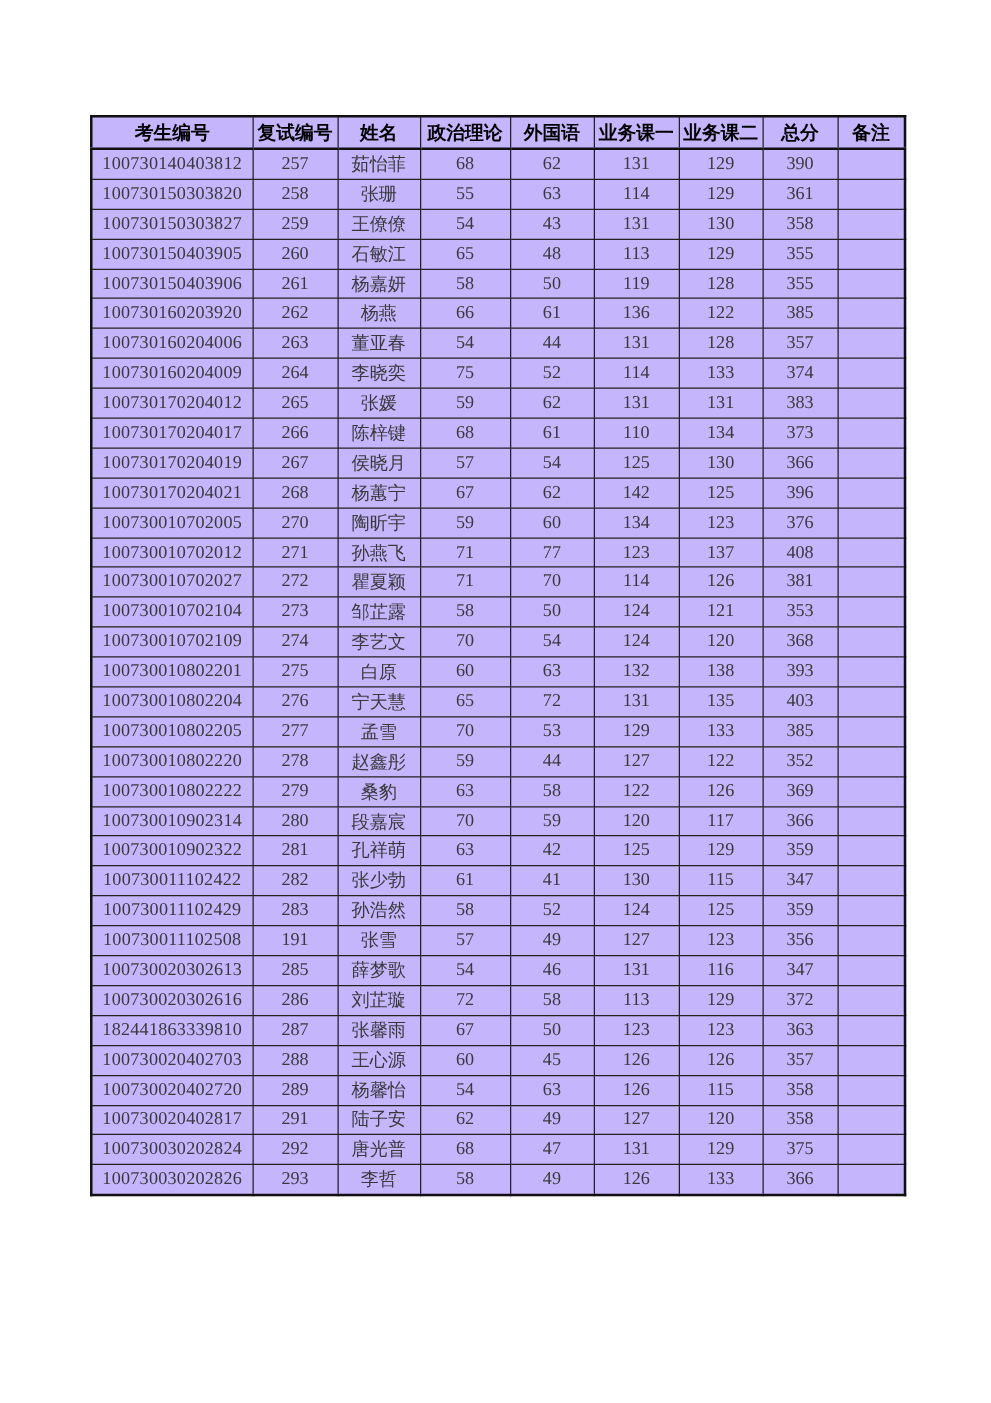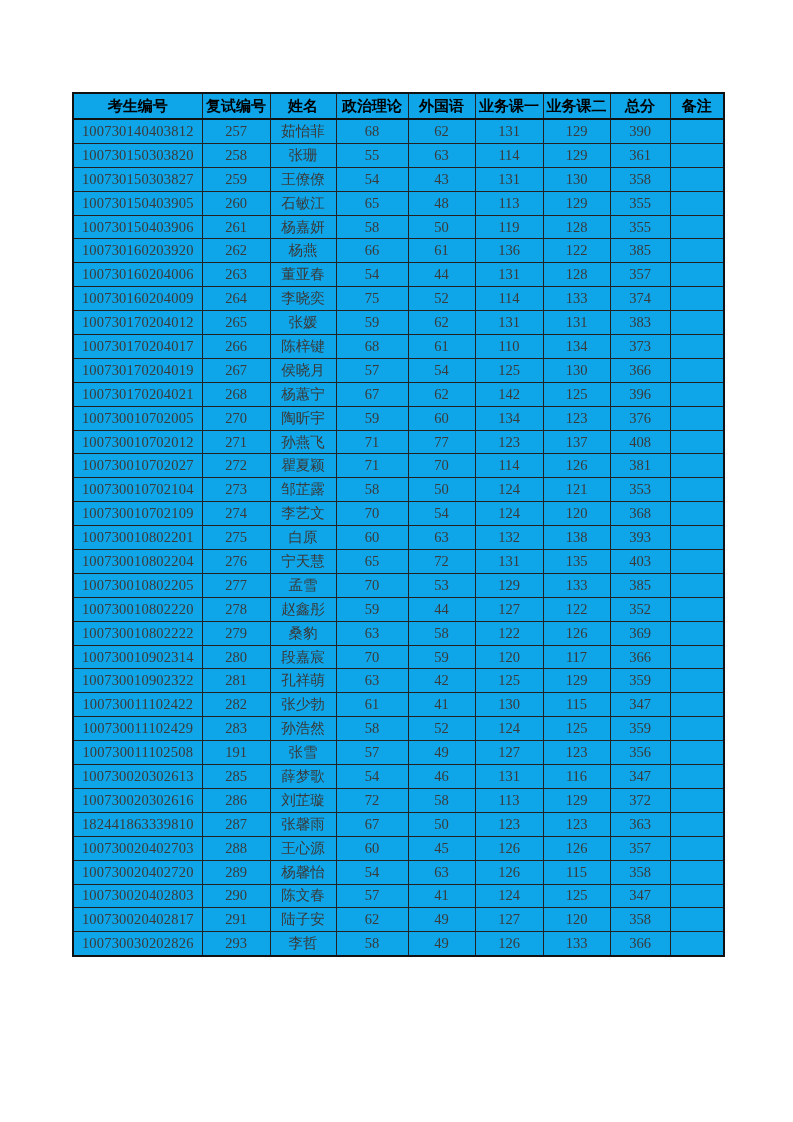--- a/index.html
+++ b/index.html
@@ -17,21 +17,21 @@
   .sheet {
     position: absolute;
     left: 72px;
     top: 92px;
   }
   table.score-table {
     border-collapse: collapse;
     table-layout: fixed;
     width: 651px;
     border: 2px solid #111111;
-    background: #0ea5e9;
+    background: #c4b5fd;
   }
   table.score-table th,
   table.score-table td {
     border: 1px solid #222222;
     text-align: center;
     vertical-align: middle;
     padding: 0 2px;
     overflow: hidden;
     white-space: nowrap;
   }
@@ -428,42 +428,42 @@
           <td>289</td>
           <td>杨馨怡</td>
           <td>54</td>
           <td>63</td>
           <td>126</td>
           <td>115</td>
           <td>358</td>
           <td></td>
         </tr>
         <tr>
-          <td class="cell-candidate">100730020402803</td>
-          <td>290</td>
-          <td>陈文春</td>
-          <td>57</td>
-          <td>41</td>
-          <td>124</td>
-          <td>125</td>
-          <td>347</td>
-          <td></td>
-        </tr>
-        <tr>
           <td class="cell-candidate">100730020402817</td>
           <td>291</td>
           <td>陆子安</td>
           <td>62</td>
           <td>49</td>
           <td>127</td>
           <td>120</td>
           <td>358</td>
           <td></td>
         </tr>
         <tr>
+          <td class="cell-candidate">100730030202824</td>
+          <td>292</td>
+          <td>唐光普</td>
+          <td>68</td>
+          <td>47</td>
+          <td>131</td>
+          <td>129</td>
+          <td>375</td>
+          <td></td>
+        </tr>
+        <tr>
           <td class="cell-candidate">100730030202826</td>
           <td>293</td>
           <td>李哲</td>
           <td>58</td>
           <td>49</td>
           <td>126</td>
           <td>133</td>
           <td>366</td>
           <td></td>
         </tr>

